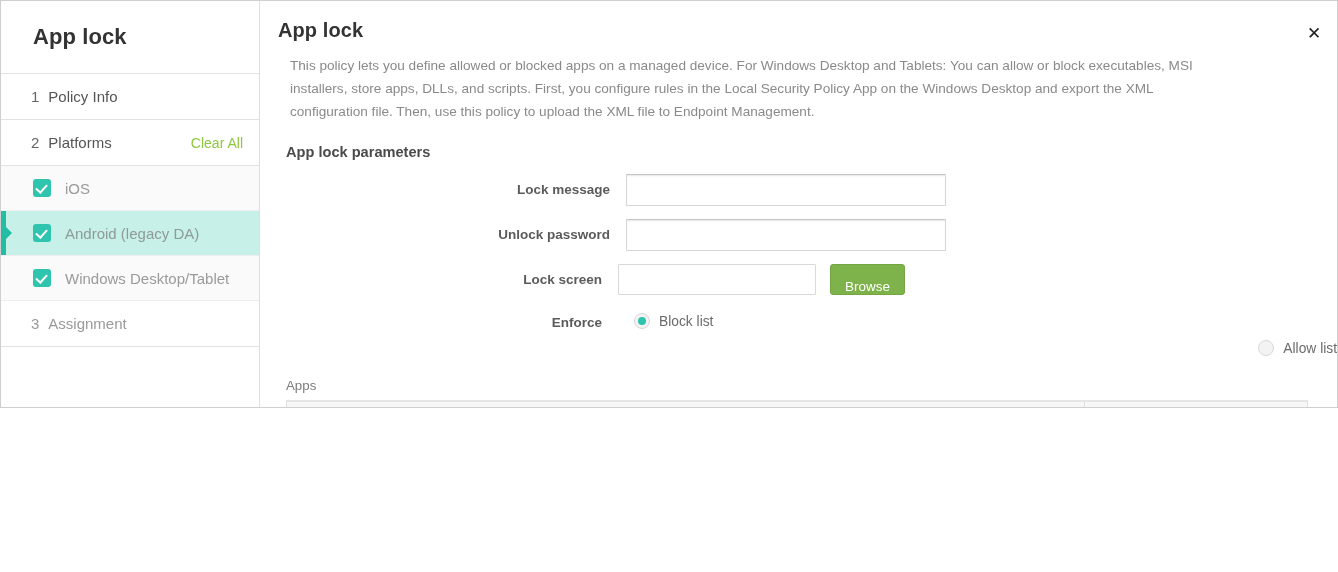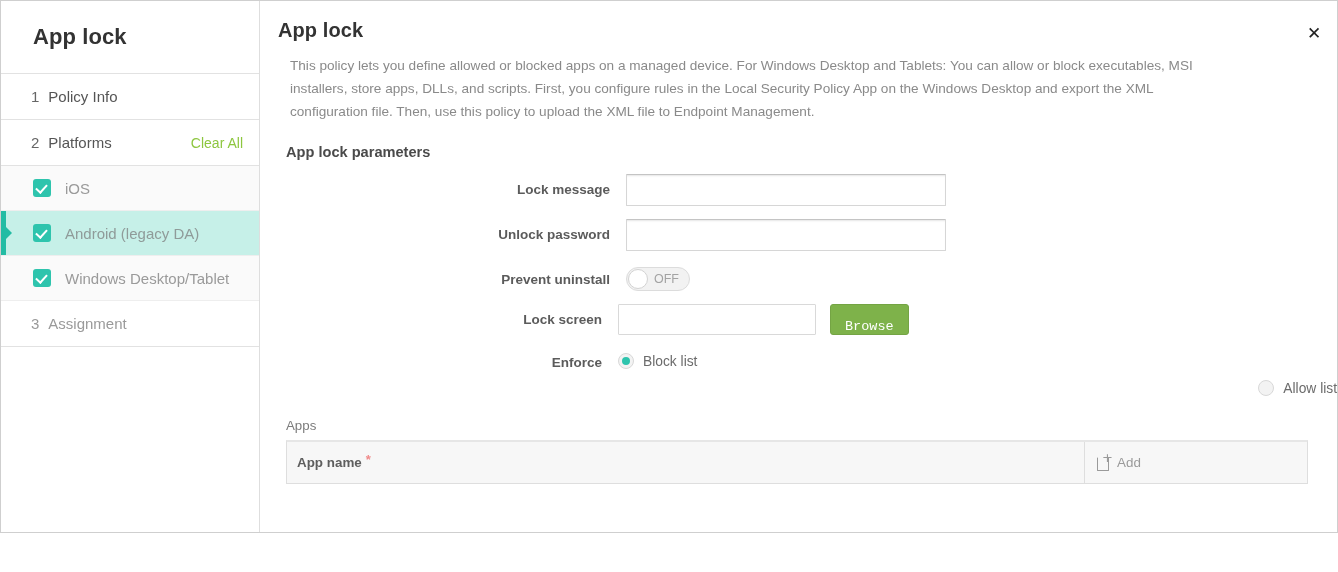--- a/index.html
+++ b/index.html
@@ -7,21 +7,21 @@
     margin: 0; padding: 0;
     background: #ffffff;
   }
   body {
     width: 1338px; height: 572px;
     font-family: "Liberation Sans", sans-serif;
     overflow: hidden;
     position: relative;
   }
   .page {
-    width: 1338px; height: 533px;
+    width: 1338px; height: 408px;
     position: relative;
     border: 1px solid #cfcfcf;
     background: #fff;
     display: flex;
   }
 
   
   .sidebar {
     width: 259px;
     min-width: 259px;
@@ -225,21 +225,21 @@
 
   .btn-green {
     background: #7cb342;
     background: #7eb24a;
     color: #fff;
     border: 1px solid #74a444;
     border-radius: 3px;
     height: 31px;
     padding: 14px 14px;
     font-size: 13.5px;
-    font-family: Liberation Mono, monospace;
+    font-family: Liberation Sans, sans-serif;
     cursor: pointer;
     margin-left: 14px;
   }
 
   .radio-row { margin-bottom: 21px; }
   .radio-wrap { display: flex; align-items: center; }
   .radio {
     width: 16px; height: 16px;
     border-radius: 50%;
     background: #f3f3f3;
@@ -388,39 +388,30 @@
         </div>
       </div>
 
       <div class="frow">
         <div class="flabel">Unlock password</div>
         <div class="fctl">
           <input class="txtinput" type="text" value="" style="">
         </div>
       </div>
 
-      <div class="frow">
-        <div class="flabel">Prevent uninstall</div>
-        <div class="fctl">
-          <div class="toggle">
-            <span class="knob"></span>
-            <span class="tlabel">OFF</span>
-          </div>
-        </div>
-      </div>
 
       <div class="frow" style="margin-bottom:18px;">
         <div class="flabel" style="width:340px;min-width:340px;">Lock screen</div>
         <div class="fctl">
           <input class="txtinput plain" type="text" value="" style="">
           <button class="btn-green">Browse</button>
         </div>
       </div>
 
-      <div class="frow radio-row" style="margin-bottom:10px;">
+      <div class="frow radio-row" style="margin-bottom:10px;gap:16px;">
         <div class="flabel" style="width:340px;min-width:340px;padding-top:2px;">Enforce</div>
         <div class="fctl">
           <div class="radio-wrap">
             <span class="radio checked"></span>
             <span class="radio-label">Block list</span>
           </div>
         </div>
       </div>
 
       <div class="frow" style="margin-bottom:22px;justify-content:space-between;">

